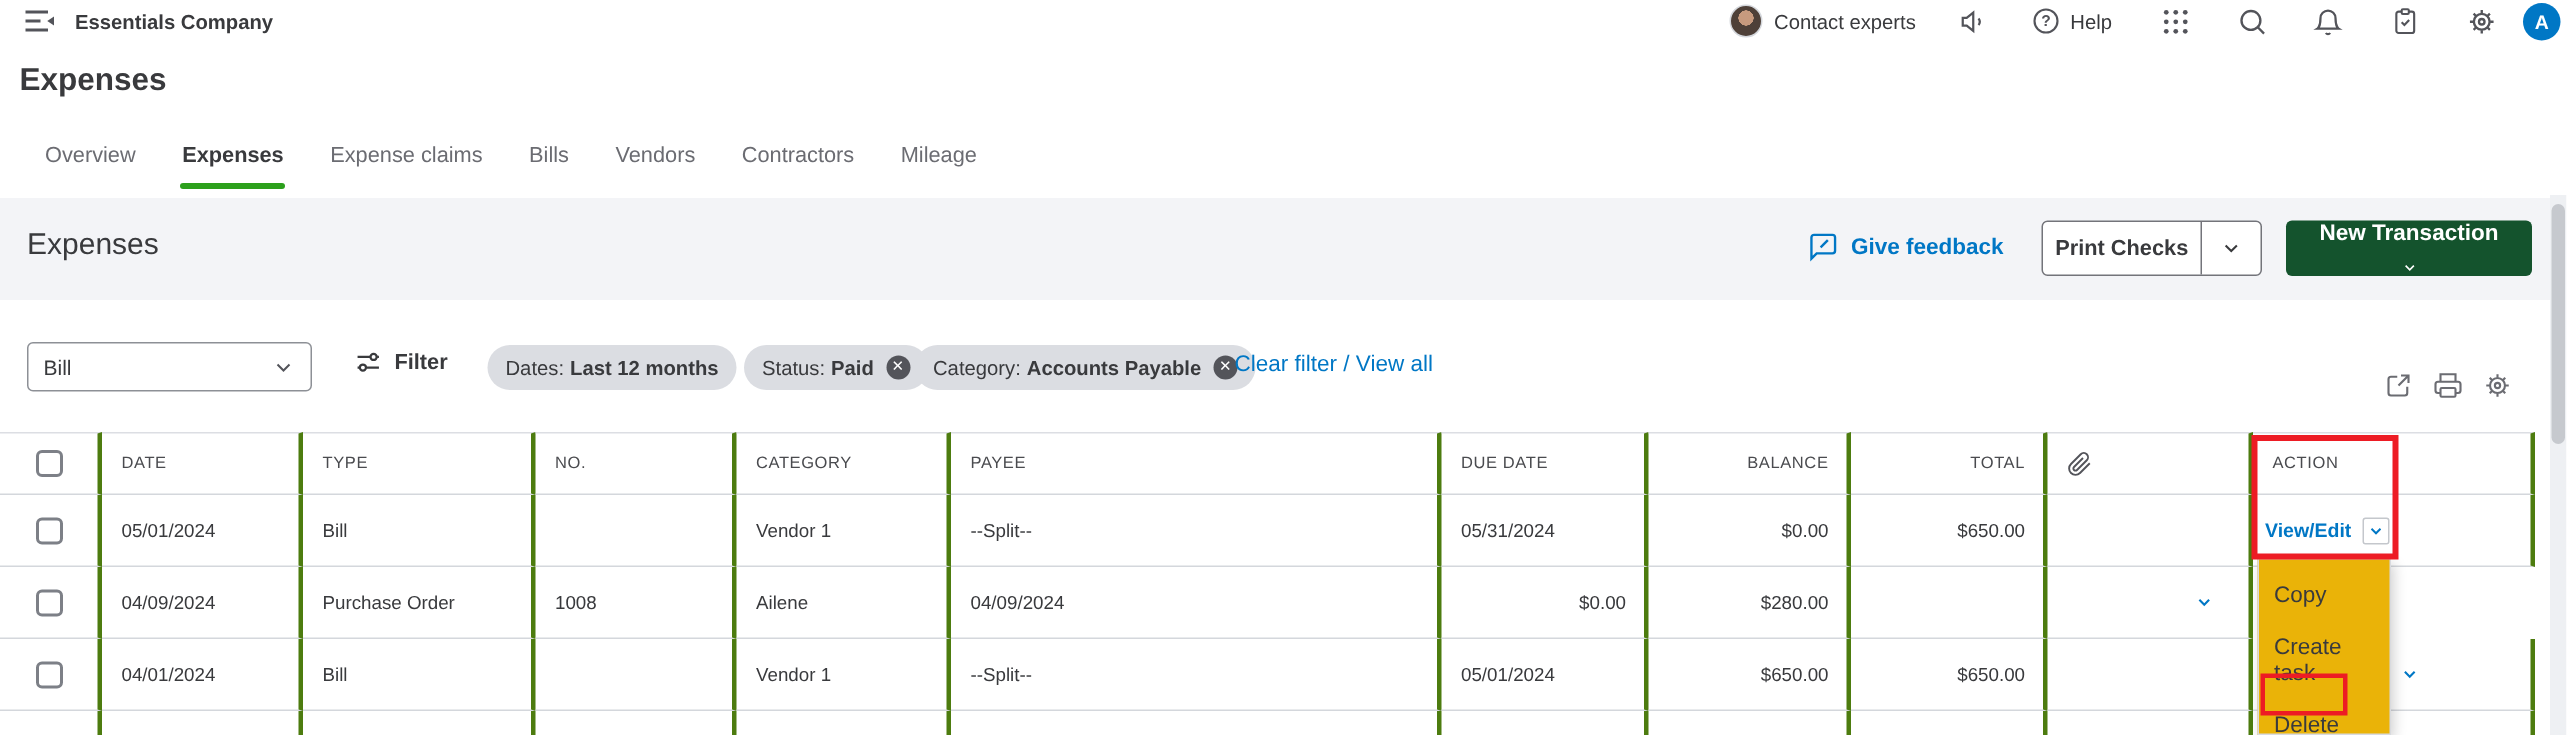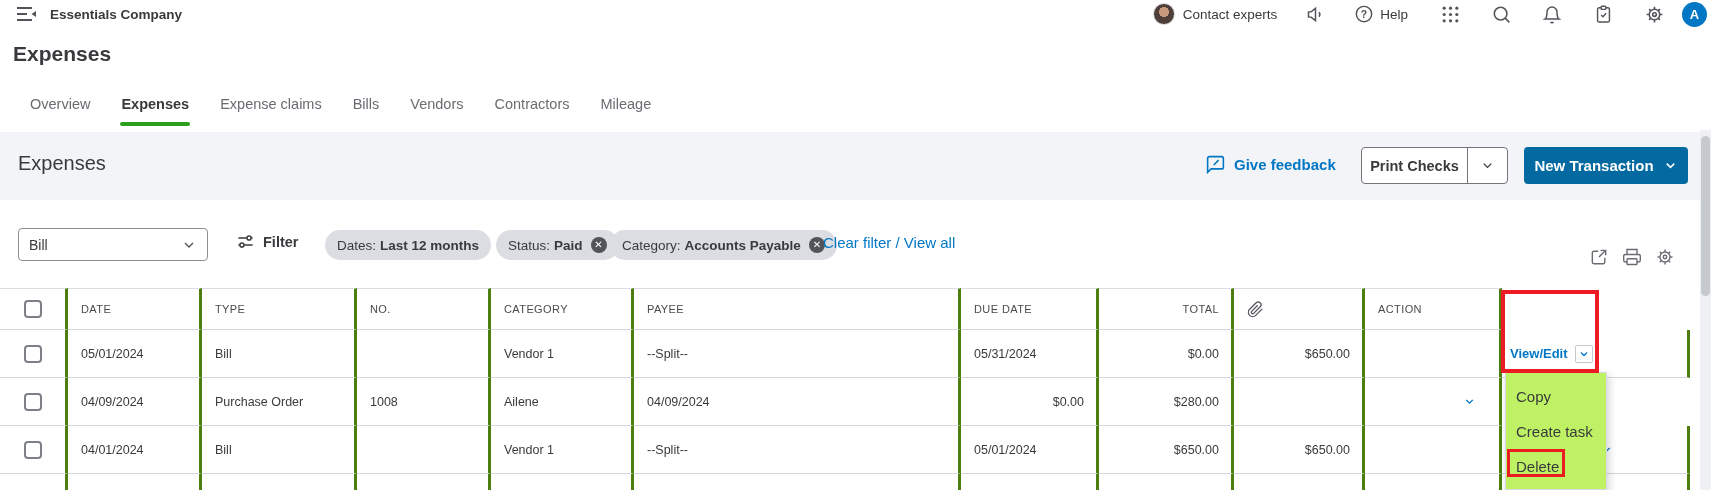--- a/index.html
+++ b/index.html
@@ -49,23 +49,23 @@
   .feedback-link { position:absolute; left:1205px; top:22px; display:flex; gap:8px;
     align-items:center; background:none; border:none; cursor:pointer;
     color:#0077c5; font-size:15px; font-weight:700; font-family:"Liberation Sans",sans-serif; }
   .print-checks { position:absolute; left:1361px; top:15px; width:147px; height:37px;
     background:#fff; border:1px solid #73747a; border-radius:4px; display:flex;
     align-items:center; cursor:pointer; }
   .print-checks .main { flex:1; text-align:center; font-size:14.5px; font-weight:600; color:#393a3d; }
   .print-checks .chev { width:40px; height:100%; border-left:1px solid #73747a;
     display:flex; align-items:center; justify-content:center; color:#393a3d; }
   .new-transaction { position:absolute; left:1524px; top:15px; width:164px; height:37px;
-    background:#0369a1; border:none; border-radius:4px; color:#fff; font-size:15px;
+    background:#14532d; border:none; border-radius:4px; color:#fff; font-size:15px;
     font-weight:700; display:flex; align-items:center; justify-content:center; gap:9px;
-    cursor:pointer; font-family:"Liberation Sans",sans-serif; }
+    cursor:pointer; font-family:"Liberation Sans",sans-serif;flex-direction:column; }
 
   
   .filter-row { position:absolute; left:0; top:228px; width:1711px; height:34px; }
   .type-select { position:absolute; left:18px; top:0; width:190px; height:33px;
     border:1px solid #8d9096; border-radius:4px; background:#fff; display:flex;
     align-items:center; padding:0 10px; font-size:14px; cursor:pointer; }
   .type-select .sel-label { flex:1; }
   .filter-btn { position:absolute; left:236px; top:4px; display:flex; align-items:center;
     gap:8px; background:none; border:none; cursor:pointer; font-size:14.5px; font-weight:600;
     color:#393a3d; font-family:"Liberation Sans",sans-serif; }
@@ -106,22 +106,22 @@
   .view-edit { display:flex; align-items:center; gap:7px; background:none; border:none;
     cursor:pointer; color:#0077c5; font-size:13px; font-weight:700;
     font-family:"Liberation Sans",sans-serif; }
   .mini-chev { width:18px; height:18px; border:1px solid #c4c7cc; border-radius:2px;
     display:flex; align-items:center; justify-content:center; color:#0077c5; }
   .peek-chev { position:absolute; left:96px; top:50%; transform:translateY(-50%);
     color:#0077c5; background:none; border:none; cursor:pointer; width:16px; height:16px;
     display:flex; align-items:center; justify-content:center; }
 
   
-  .action-menu { position:absolute; left:1505px; top:372px; width:102px; height:118px;
-    background:#bef264; border:1px solid #d8dadf; box-shadow:2px 3px 8px rgba(0,0,0,.18);
+  .action-menu { position:absolute; left:1505px; top:372px; width:89px; height:118px;
+    background:#eab308; border:1px solid #d8dadf; box-shadow:2px 3px 8px rgba(0,0,0,.18);
     z-index:20; padding-top:6px; }
   .menu-item { display:block; width:100%; text-align:left; background:none; border:none;
     font-size:15px; color:#393a3d; padding:9px 10px; cursor:pointer;
     font-family:"Liberation Sans",sans-serif; }
 
   
   .red-box { position:absolute; border:4px solid #ed1c24; background:transparent;
     pointer-events:none; z-index:40; }
   .red-box-action { left:1501px; top:290px; width:98px; height:83px; }
   .red-box-delete { left:1507px; top:449px; width:58px; height:28px; border-width:3px; }
@@ -306,20 +306,21 @@
     <div class="trow thead">
       <div class="c chk">
         <span class="checkbox"></span>
       </div>
       <div class="c">DATE</div>
       <div class="c">TYPE</div>
       <div class="c">NO.</div>
       <div class="c">CATEGORY</div>
       <div class="c">PAYEE</div>
       <div class="c">DUE DATE</div>
+      <div class="c r">BALANCE</div>
       <div class="c r">TOTAL</div>
       <div class="c">
         <svg width="17" height="17" viewBox="0 0 24 24" fill="none" stroke="#53545a" stroke-width="1.8">
           <path d="M21.44 11.05l-9.19 9.19a6 6 0 0 1-8.49-8.49l9.19-9.19a4 4 0 0 1 5.66 5.66l-9.2 9.19a2 2 0 0 1-2.83-2.83l8.49-8.48"></path>
         </svg>
       </div>
       <div class="c">ACTION</div>
     </div>
 
     <div class="tbody">

